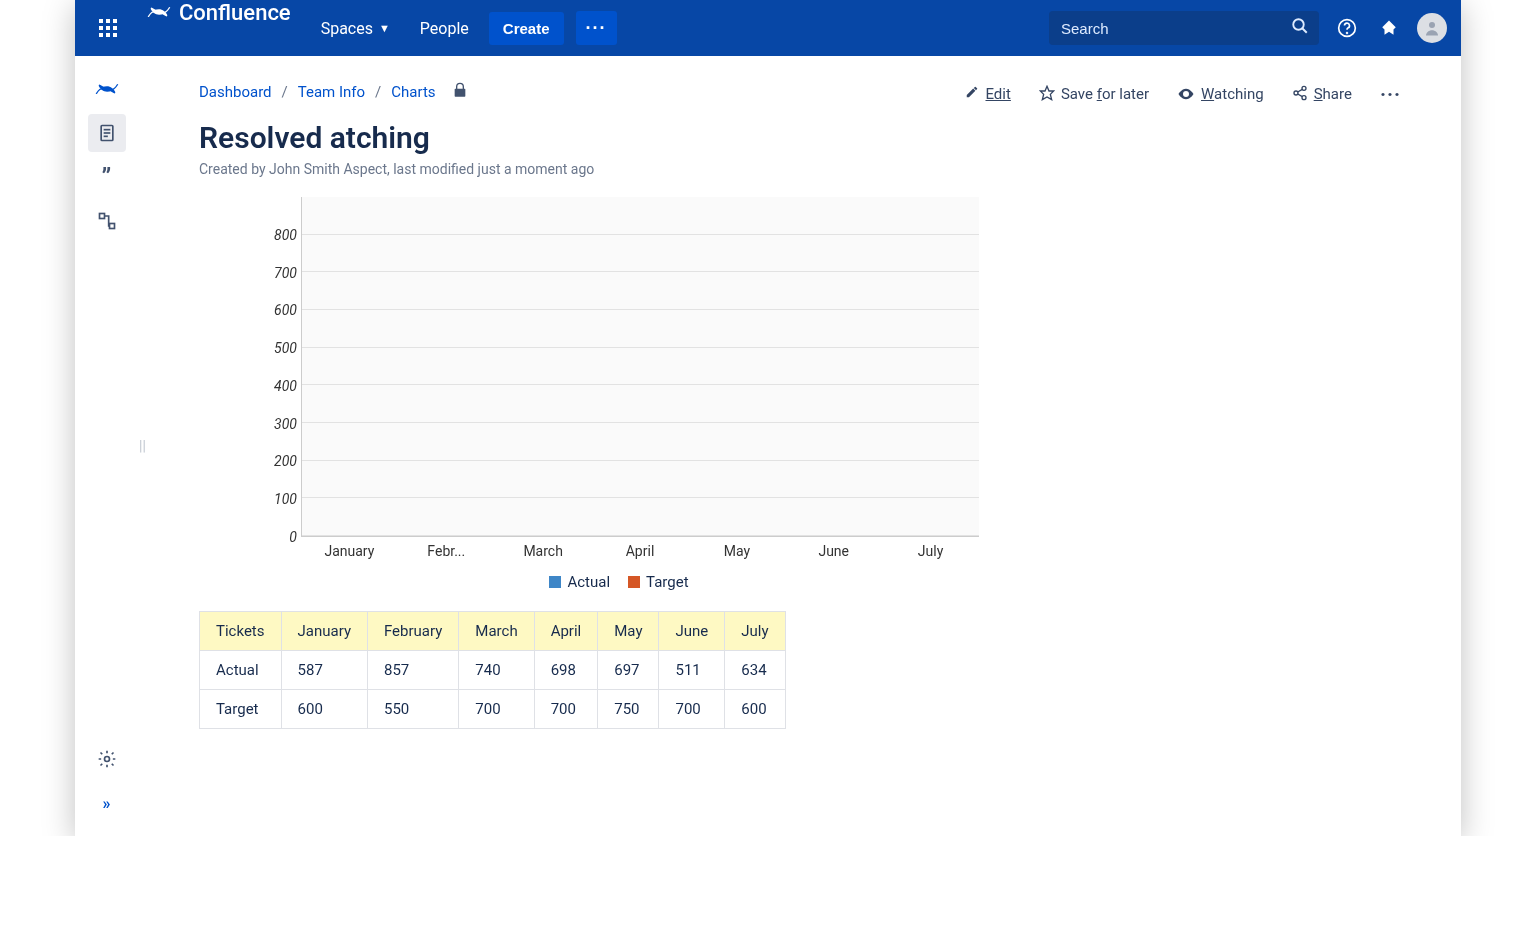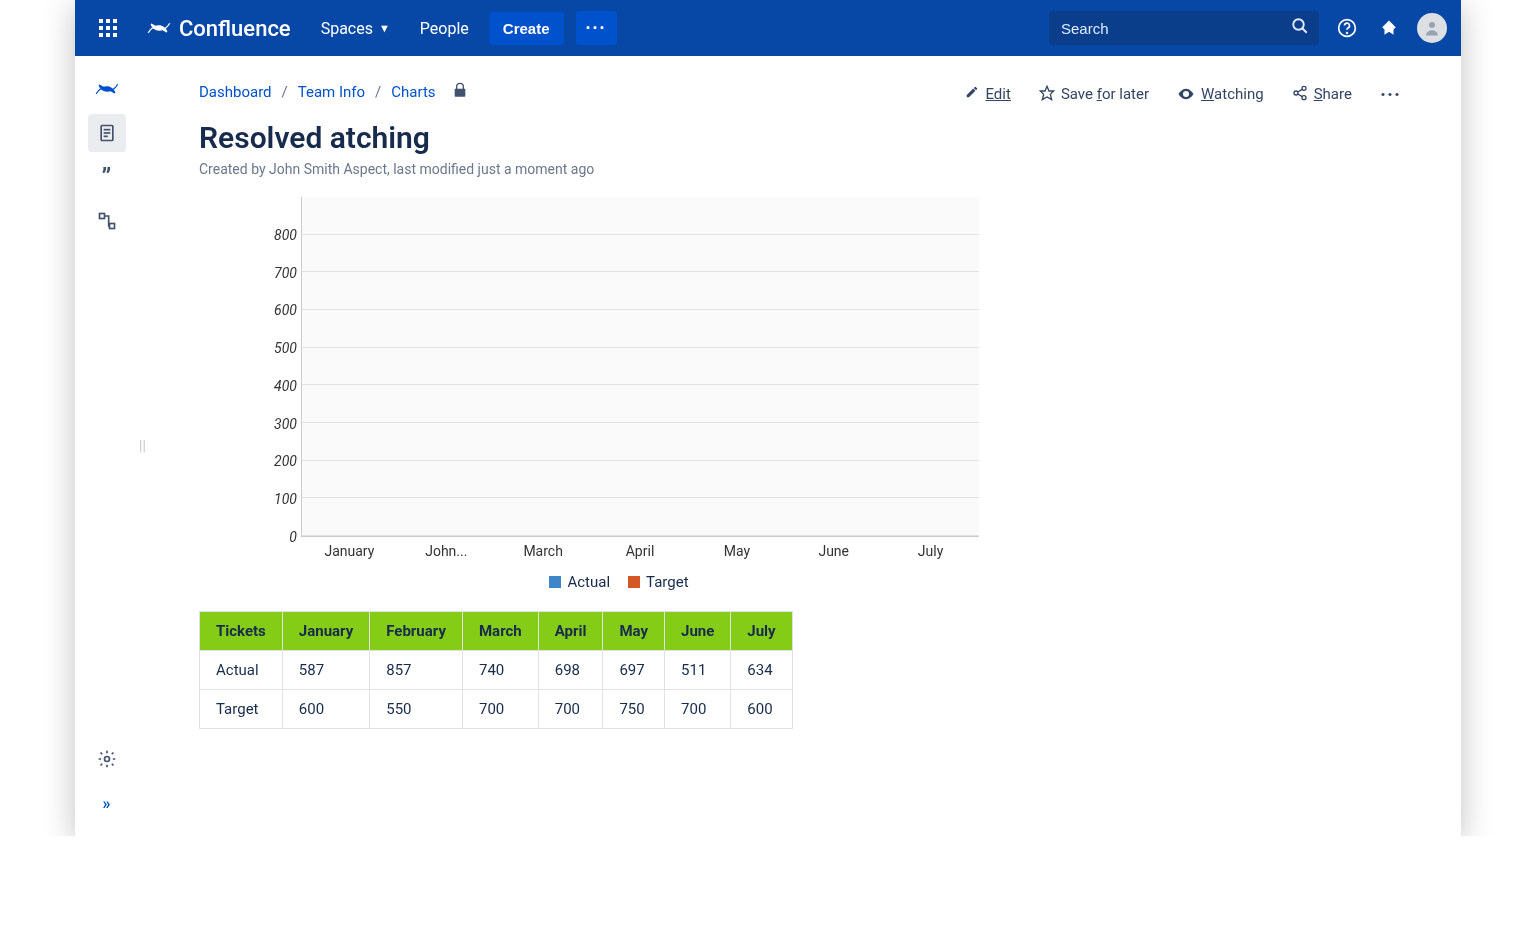--- a/index.html
+++ b/index.html
@@ -1,21 +1,21 @@
 <!DOCTYPE html>
 <html><head>
 <meta charset="utf-8">
 <style>
 html,body{margin:0;padding:0;font-family:-apple-system,BlinkMacSystemFont,"Segoe UI",Roboto,Arial,sans-serif;background:#fff;color:#172b4d;}
 *{box-sizing:border-box;}
 .frame{width:1386px;margin:0 auto;box-shadow:0 6px 30px rgba(0,0,0,.25);position:relative;background:#fff;}
 .topbar{height:56px;background:#0747a6;display:flex;align-items:center;color:#fff;padding:0 14px;}
 .tb-left{display:flex;align-items:center;gap:10px;height:100%;}
 .tb-item{display:flex;align-items:center;padding:0 10px;height:100%;cursor:pointer;}
-.brand{font-size:22px;font-weight:500;display:flex;align-items:center;gap:8px;}
+.brand{font-size:22px;font-weight:500;display:flex;align-items:flex-start;gap:8px;}
 .brand svg{fill:#fff;}
 .chev{font-size:11px;margin-left:6px;}
 .create-btn{background:#0052cc;color:#fff;padding:8px 14px;border-radius:3px;font-weight:600;font-size:15px;cursor:pointer;border:none;}
 .create-more{background:#0052cc;color:#fff;padding:8px 10px;border-radius:3px;margin-left:2px;cursor:pointer;border:none;font-size:18px;line-height:1;font-weight:bold;letter-spacing:1px;}
 .tb-spacer{flex:1;}
 .searchbox{background:#0b3e8a;border-radius:4px;display:flex;align-items:center;width:270px;height:34px;padding:0 10px;}
 .searchbox input{background:transparent;border:none;color:#deebff;font-size:15px;flex:1;outline:none;}
 .searchbox input::placeholder{color:#deebff;}
 .searchbox .sicon{color:#deebff;}
 .tb-right{display:flex;align-items:center;gap:14px;margin-left:14px;}
@@ -54,21 +54,21 @@
 .bar.b2{background:#d55726;}
 .xlabels{display:flex;margin-left:42px;}
 .xlabels div{flex:1;text-align:center;font-size:14px;color:#333;padding-top:6px;overflow:hidden;white-space:nowrap;text-overflow:ellipsis;}
 .legend{display:flex;justify-content:center;gap:18px;margin-top:14px;font-size:15px;}
 .legend span{display:flex;align-items:center;gap:6px;}
 .sw{width:12px;height:12px;}
 .sw.s1{background:#3e86c7;} .sw.s2{background:#d55726;}
 
 table.data{border-collapse:collapse;margin-top:16px;font-size:15px;}
 table.data th,table.data td{border:1px solid #dfe1e6;padding:10px 16px;text-align:left;}
-table.data th{background:#84cc16;font-weight:700;color:#172b4d;}
+table.data th{background:#fef9c3;font-weight:400;color:#172b4d;}
 
 .footer{display:flex;align-items:center;justify-content:space-between;margin-top:40px;color:#6b778c;font-size:14px;}
 .like{color:#6b778c;cursor:pointer;display:flex;align-items:center;gap:6px;margin-right:18px;}
 .footer-left{display:flex;align-items:center;}
 .nolabels{display:flex;align-items:center;gap:6px;}
 .dragbar{position:absolute;left:64px;top:50%;transform:translateY(-50%);color:#c1c7d0;font-size:14px;cursor:col-resize;user-select:none;}
 </style>
 </head>
 <body>
 
@@ -280,21 +280,21 @@
               <div class="grid" style="bottom: 33.3333%;"></div>
               <div class="grid" style="bottom: 44.4444%;"></div>
               <div class="grid" style="bottom: 55.5556%;"></div>
               <div class="grid" style="bottom: 66.6667%;"></div>
               <div class="grid" style="bottom: 77.7778%;"></div>
               <div class="grid" style="bottom: 88.8889%;"></div>
             </div>
         </div>
         <div class="xlabels" id="xlabels">
             <div>January</div>
-            <div>John...</div>
+            <div>Febr...</div>
             <div>March</div>
             <div>April</div>
             <div>May</div>
             <div>June</div>
             <div>July</div>
           </div>
         <div class="legend">
           <span>
               <span class="sw s1"></span>
               <span>Actual</span>

